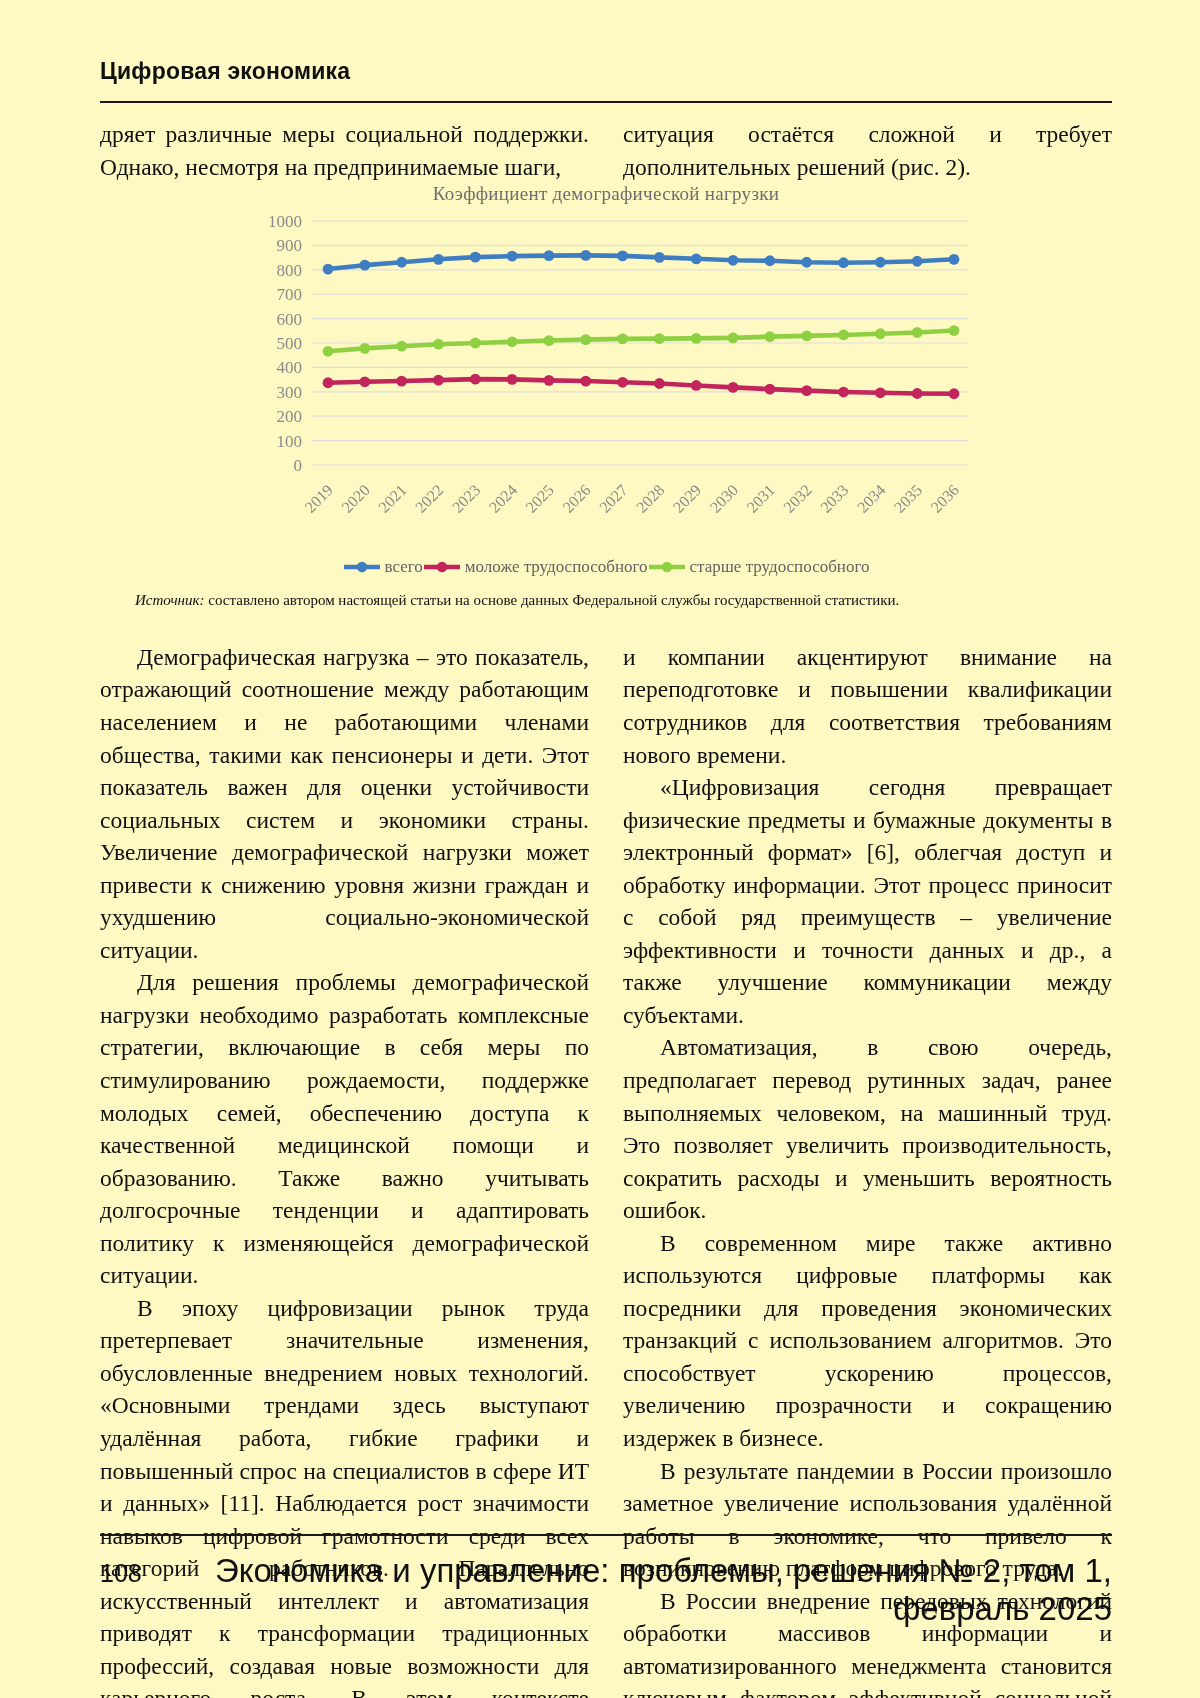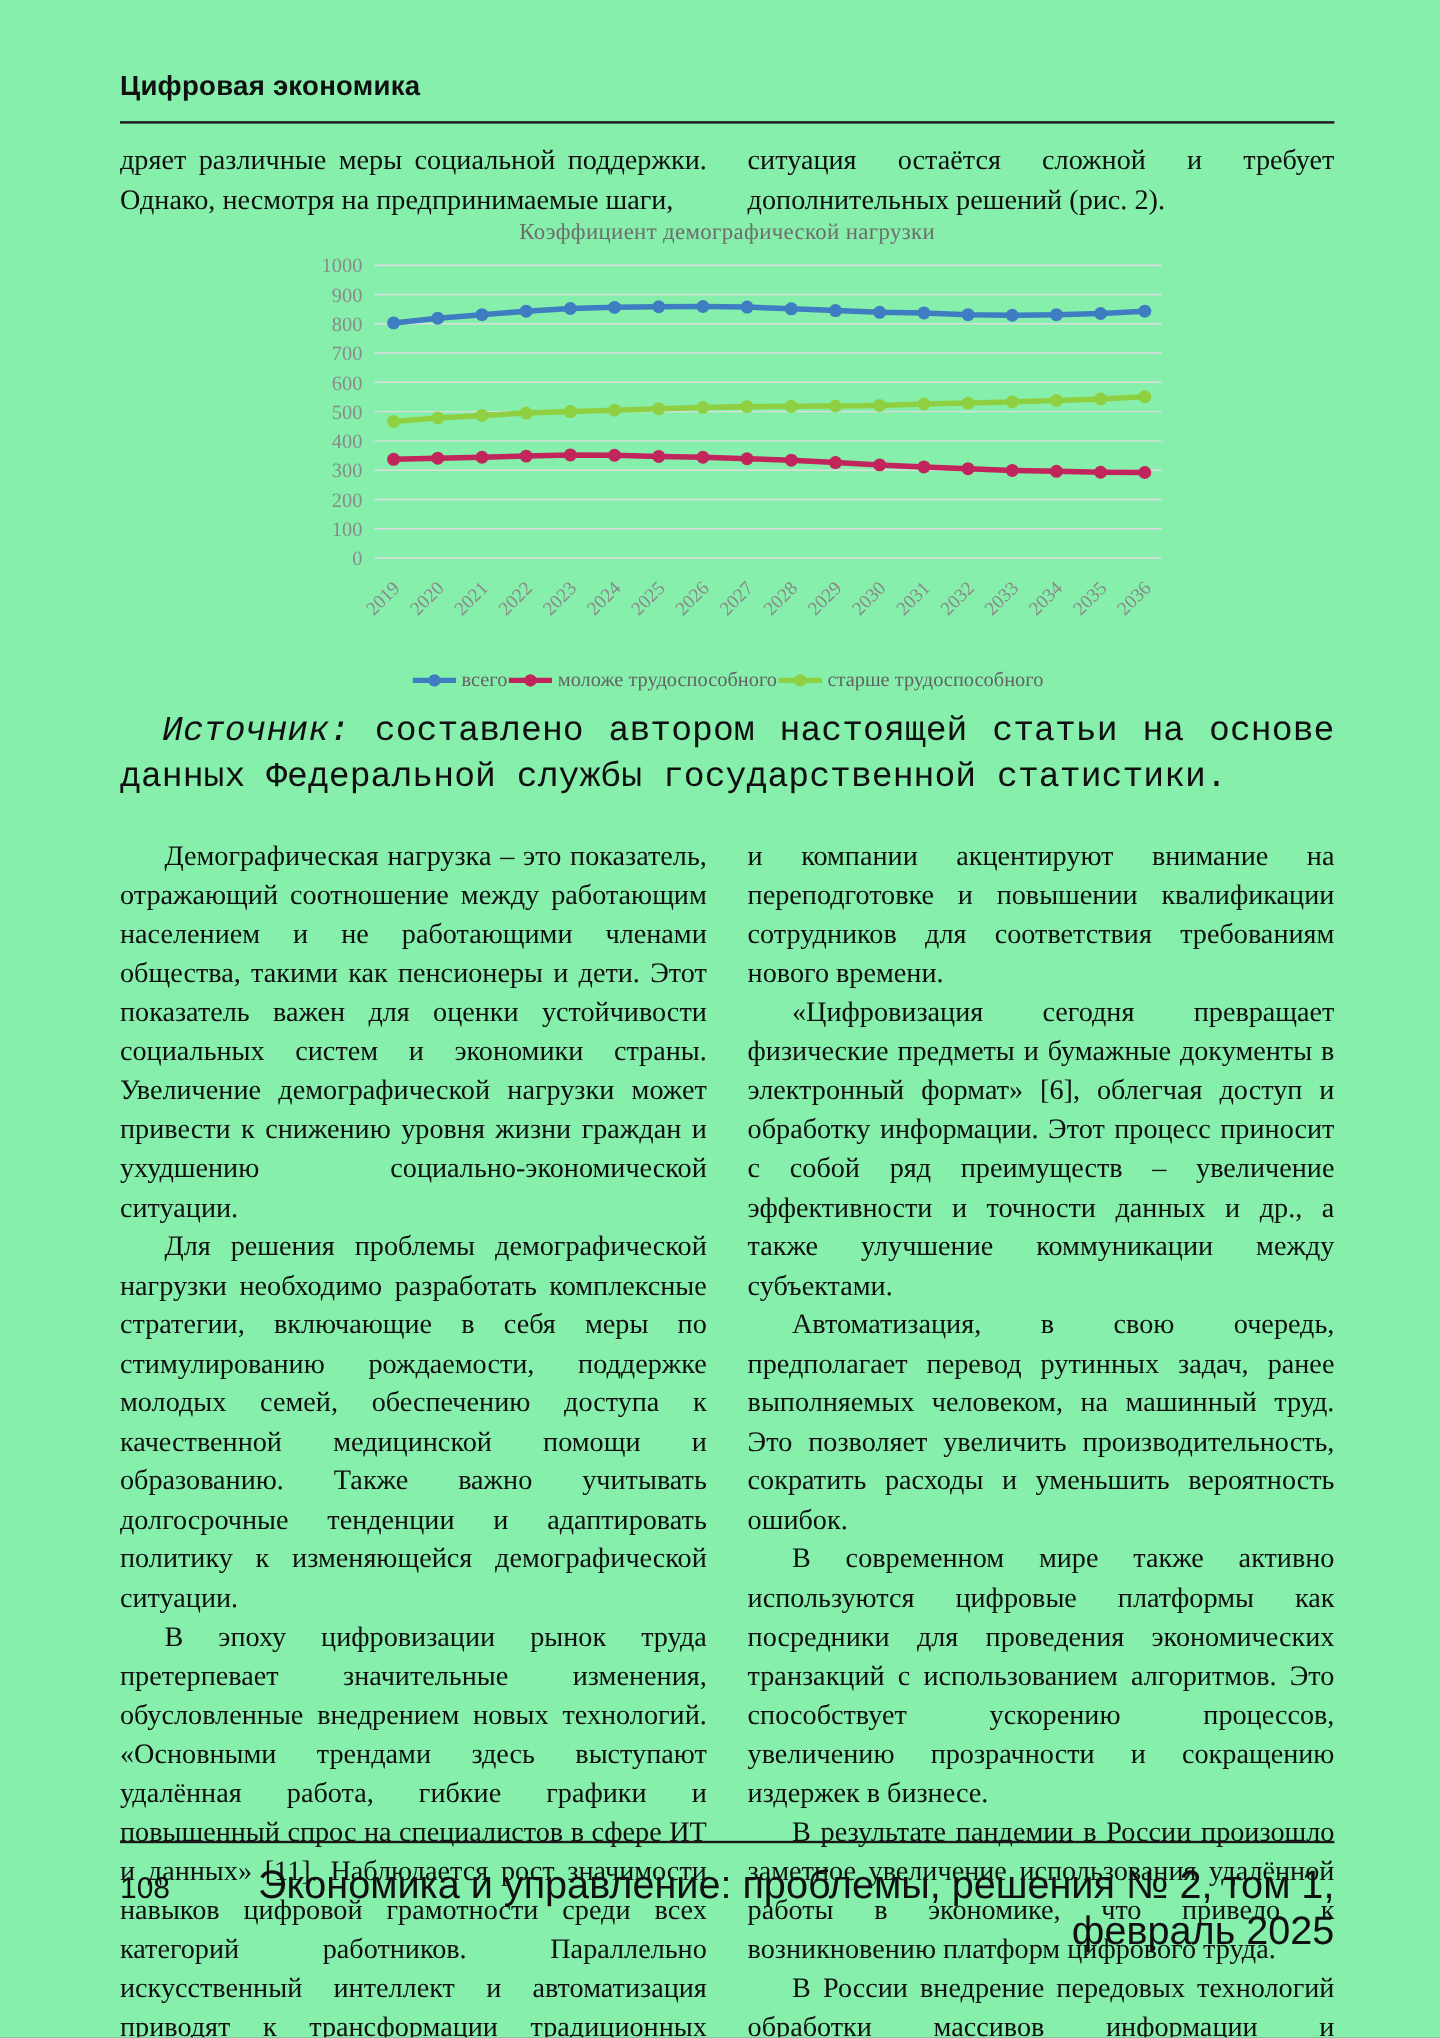--- a/index.html
+++ b/index.html
@@ -1,19 +1,19 @@
 <!DOCTYPE html>
 <html lang="ru"><head>
 <meta charset="utf-8">
 <style>
   html,body{margin:0;padding:0;background:#9a9a9a;}
   .page{
     position:relative;
     width:1200px;height:1698px;
-    background:#86efac;
+    background:#fef9c3;
     margin:0 auto;
     box-sizing:border-box;
     padding:58px 88px 0 100px;
     font-family:"Liberation Serif", serif;
     color:#101010;
     overflow:hidden;
   }
   
   .running-head{
     font-family:"Liberation Sans", sans-serif;
@@ -41,22 +41,22 @@
     display:flex;justify-content:center;align-items:center;
     margin-top:14px;
   }
   .legend-item{display:flex;align-items:center;gap:4px;}
   .legend-label{font-size:17px;color:#636363;}
   .fig-caption{
     text-align:center;font-size:23px;margin-top:18px;
   }
   .fig-caption .cap-label{font-weight:bold;}
   .fig-source{
-    font-size:29px;line-height:1.32;text-align:justify;
-    text-indent:35px;margin-top:14px;font-family:Liberation Mono, monospace;
+    font-size:15px;line-height:1.32;text-align:justify;
+    text-indent:35px;margin-top:14px;
   }
   .fig-source .src-label{font-style:italic;}
   
   .body-row{margin-top:30px;}
   
   .footer{
     position:absolute;left:100px;right:88px;bottom:70px;
     font-family:"Liberation Sans", sans-serif;
     text-align:right;
   }

